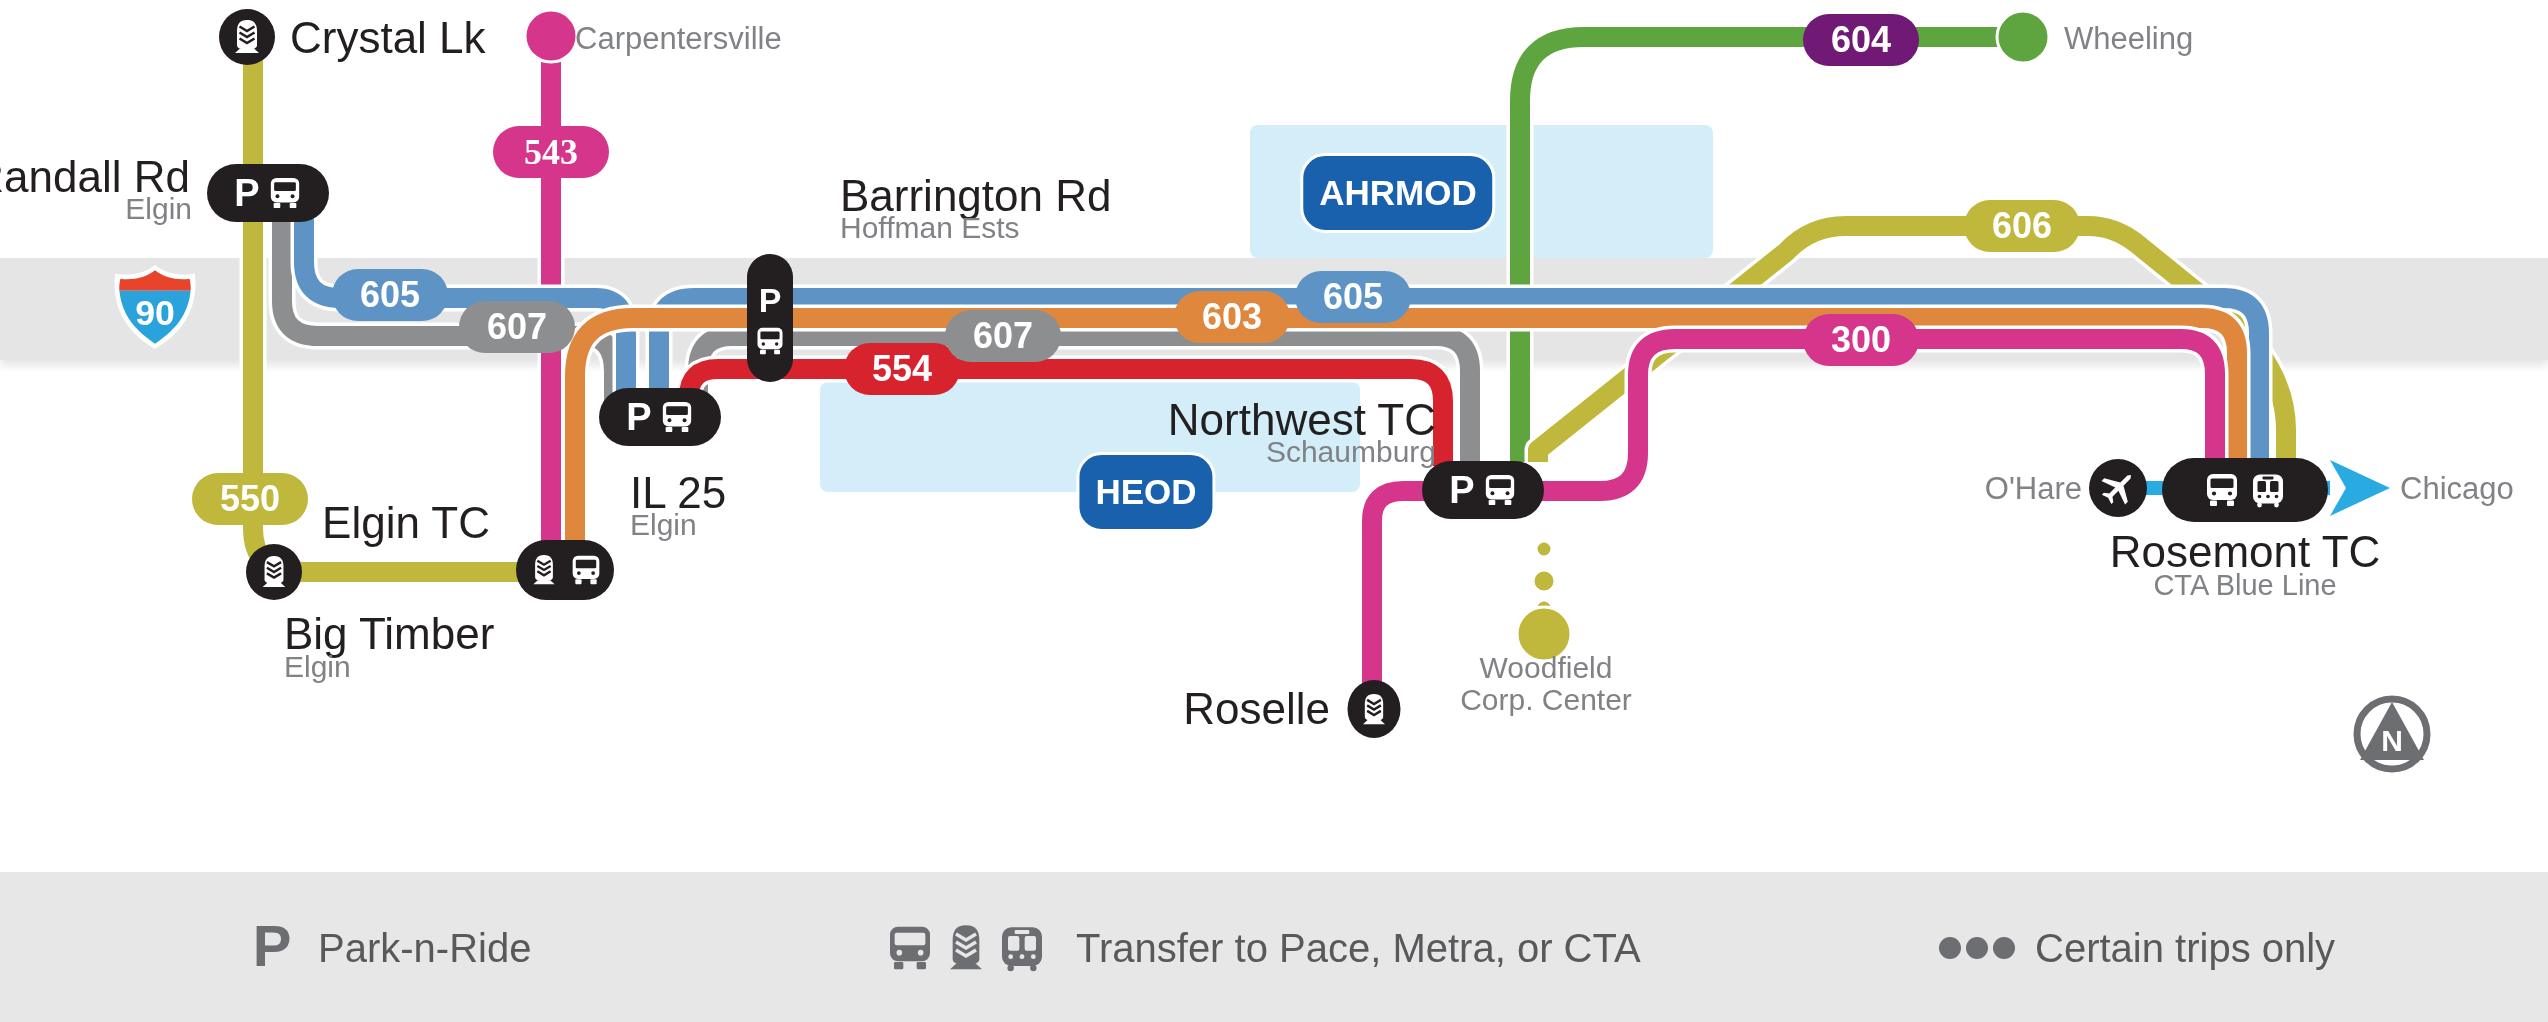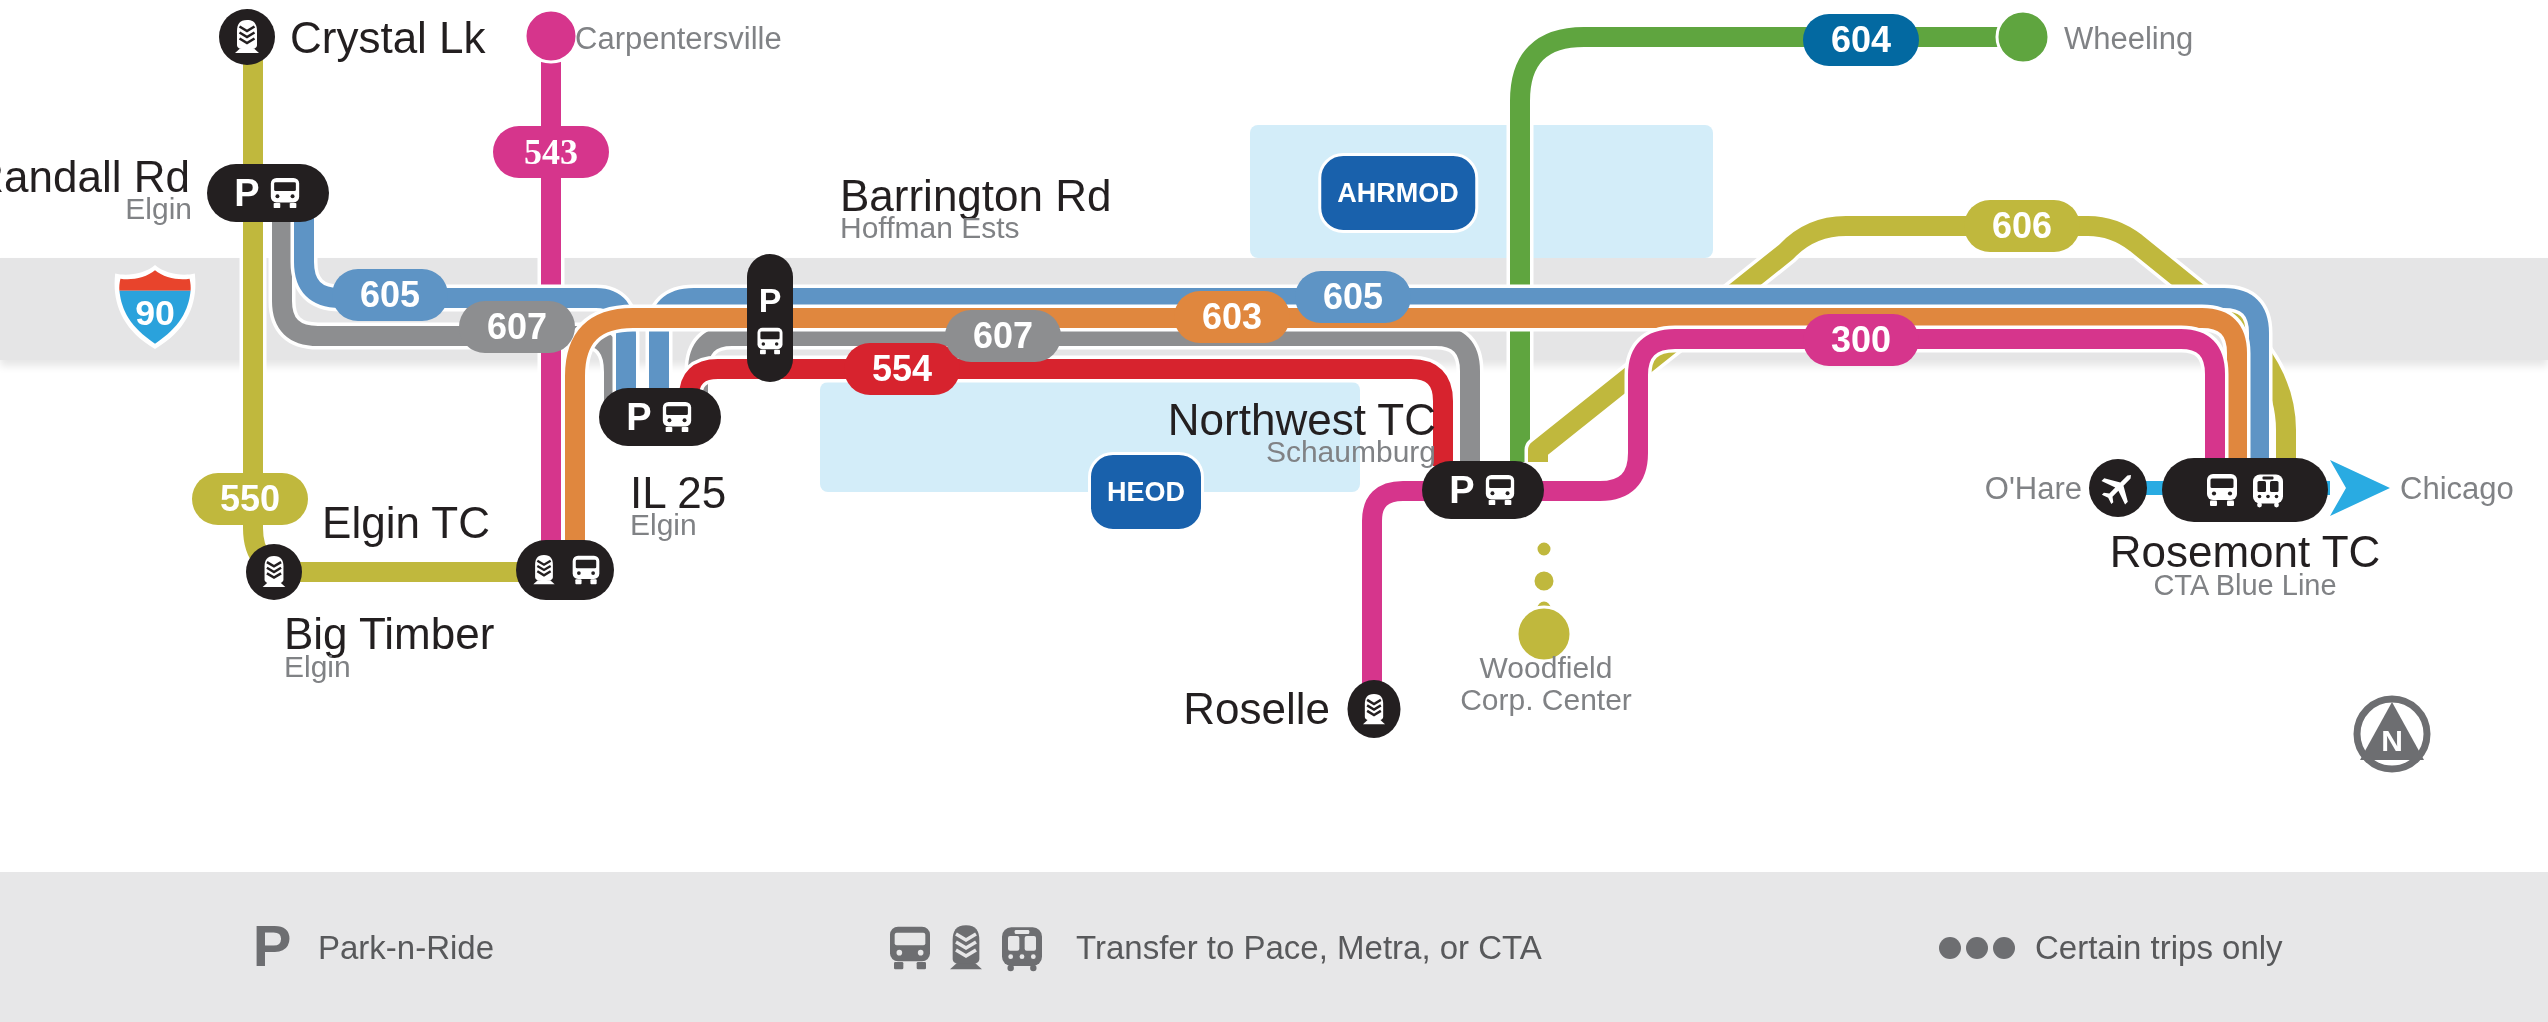--- a/index.html
+++ b/index.html
@@ -10,40 +10,40 @@
   .sub{font-size:30px;color:var(--grayText);}
   .g31{font-size:31px;color:var(--grayText);}
   .la{transform:translate(0,-50%);}
   .ra{transform:translate(-100%,-50%);}
   .ca{transform:translate(-50%,-50%);}
   .rbadge{position:absolute;transform:translate(-50%,-50%);height:52px;min-width:116px;
           border-radius:27px;color:#fff;font-weight:bold;font-size:36px;display:flex;
           align-items:center;justify-content:center;box-sizing:border-box;padding:0 14px;}
   .cbadge{position:absolute;transform:translate(-50%,-50%);height:50px;border-radius:25px;
           background:var(--corridor);border:3px solid #fff;color:#fff;font-weight:bold;
-          font-size:27px;display:flex;align-items:center;justify-content:center;padding:12px 16px;}
+          font-size:35px;display:flex;align-items:center;justify-content:center;padding:12px 16px;}
   .pbadge{position:absolute;transform:translate(-50%,-50%);width:122px;height:58px;
           border-radius:29px;background:var(--black);display:flex;align-items:center;
           justify-content:center;gap:8px;color:#fff;--cut:var(--black);}
   .pbadge .pl{font-weight:bold;font-size:38px;}
   .pvert{position:absolute;transform:translate(-50%,-50%);width:46px;height:128px;
          border-radius:23px;background:var(--black);display:flex;flex-direction:column;
          align-items:center;justify-content:center;gap:6px;color:#fff;--cut:var(--black);}
   .pvert .pl{font-weight:bold;font-size:34px;}
   .marker{position:absolute;transform:translate(-50%,-50%);background:var(--black);
           border-radius:50%;display:flex;align-items:center;justify-content:center;
           color:#fff;--cut:var(--black);}
   .moval{position:absolute;transform:translate(-50%,-50%);background:var(--black);
          display:flex;align-items:center;justify-content:center;gap:10px;color:#fff;
          --cut:var(--black);}
   .box{position:absolute;background:var(--box);border-radius:8px;}
   .bandrect{position:absolute;left:0;width:2548px;top:258px;height:102px;background:var(--band);
             box-shadow:0 6px 8px rgba(0,0,0,0.10);}
   .legendband{position:absolute;left:0;width:2548px;top:872px;height:150px;background:var(--legendBand);}
-  .legendtxt{position:absolute;transform:translate(0,-50%);font-size:33px;color:var(--legendText);}
+  .legendtxt{position:absolute;transform:translate(0,-50%);font-size:40px;color:var(--legendText);}
   .licon{color:var(--icon);--cut:var(--legendBand);position:absolute;transform:translate(-50%,-50%);}
   .dot3{position:absolute;transform:translate(-50%,-50%);width:22px;height:22px;border-radius:50%;
         background:var(--icon);}
   svg{display:block;}
 </style>
 </head>
 <body>
 
 <div id="stage">
 
@@ -148,21 +148,21 @@
   <div class="cbadge" style="left:1146px;top:492px;">HEOD</div>
 
   <div class="rbadge" style="left: 551px; top: 152px; background: rgb(214, 53, 140); font-family: Liberation Serif, serif;">543</div>
   <div class="rbadge" style="left: 250px; top: 463px; background: rgb(192, 184, 61); margin-top: 36px;">550</div>
   <div class="rbadge" style="left: 390px; top: 295px; background: rgb(94, 148, 197);">605</div>
   <div class="rbadge" style="left: 517px; top: 327px; background: rgb(141, 142, 144);">607</div>
   <div class="rbadge" style="left: 902px; top: 369px; background: rgb(215, 35, 46);">554</div>
   <div class="rbadge" style="left: 1003px; top: 336px; background: rgb(141, 142, 144);">607</div>
   <div class="rbadge" style="left: 1232px; top: 317px; background: rgb(224, 135, 62);">603</div>
   <div class="rbadge" style="left: 1353px; top: 297px; background: rgb(94, 148, 197);">605</div>
-  <div class="rbadge" style="left: 1861px; top: 40px; background: #0369a1;">604</div>
+  <div class="rbadge" style="left: 1861px; top: 40px; background: #701a75;">604</div>
   <div class="rbadge" style="left: 2022px; top: 226px; background: rgb(192, 184, 61);">606</div>
   <div class="rbadge" style="left: 1861px; top: 340px; background: rgb(214, 53, 140);">300</div>
 
   <div class="marker" style="left:247px;top:37px;width:56px;height:56px;">
     <svg width="36" height="36">
         <use href="#ic-metra"></use>
       </svg>
   </div>
   <div class="pbadge" style="left:268px;top:193px;">
     <span class="pl">P</span>

